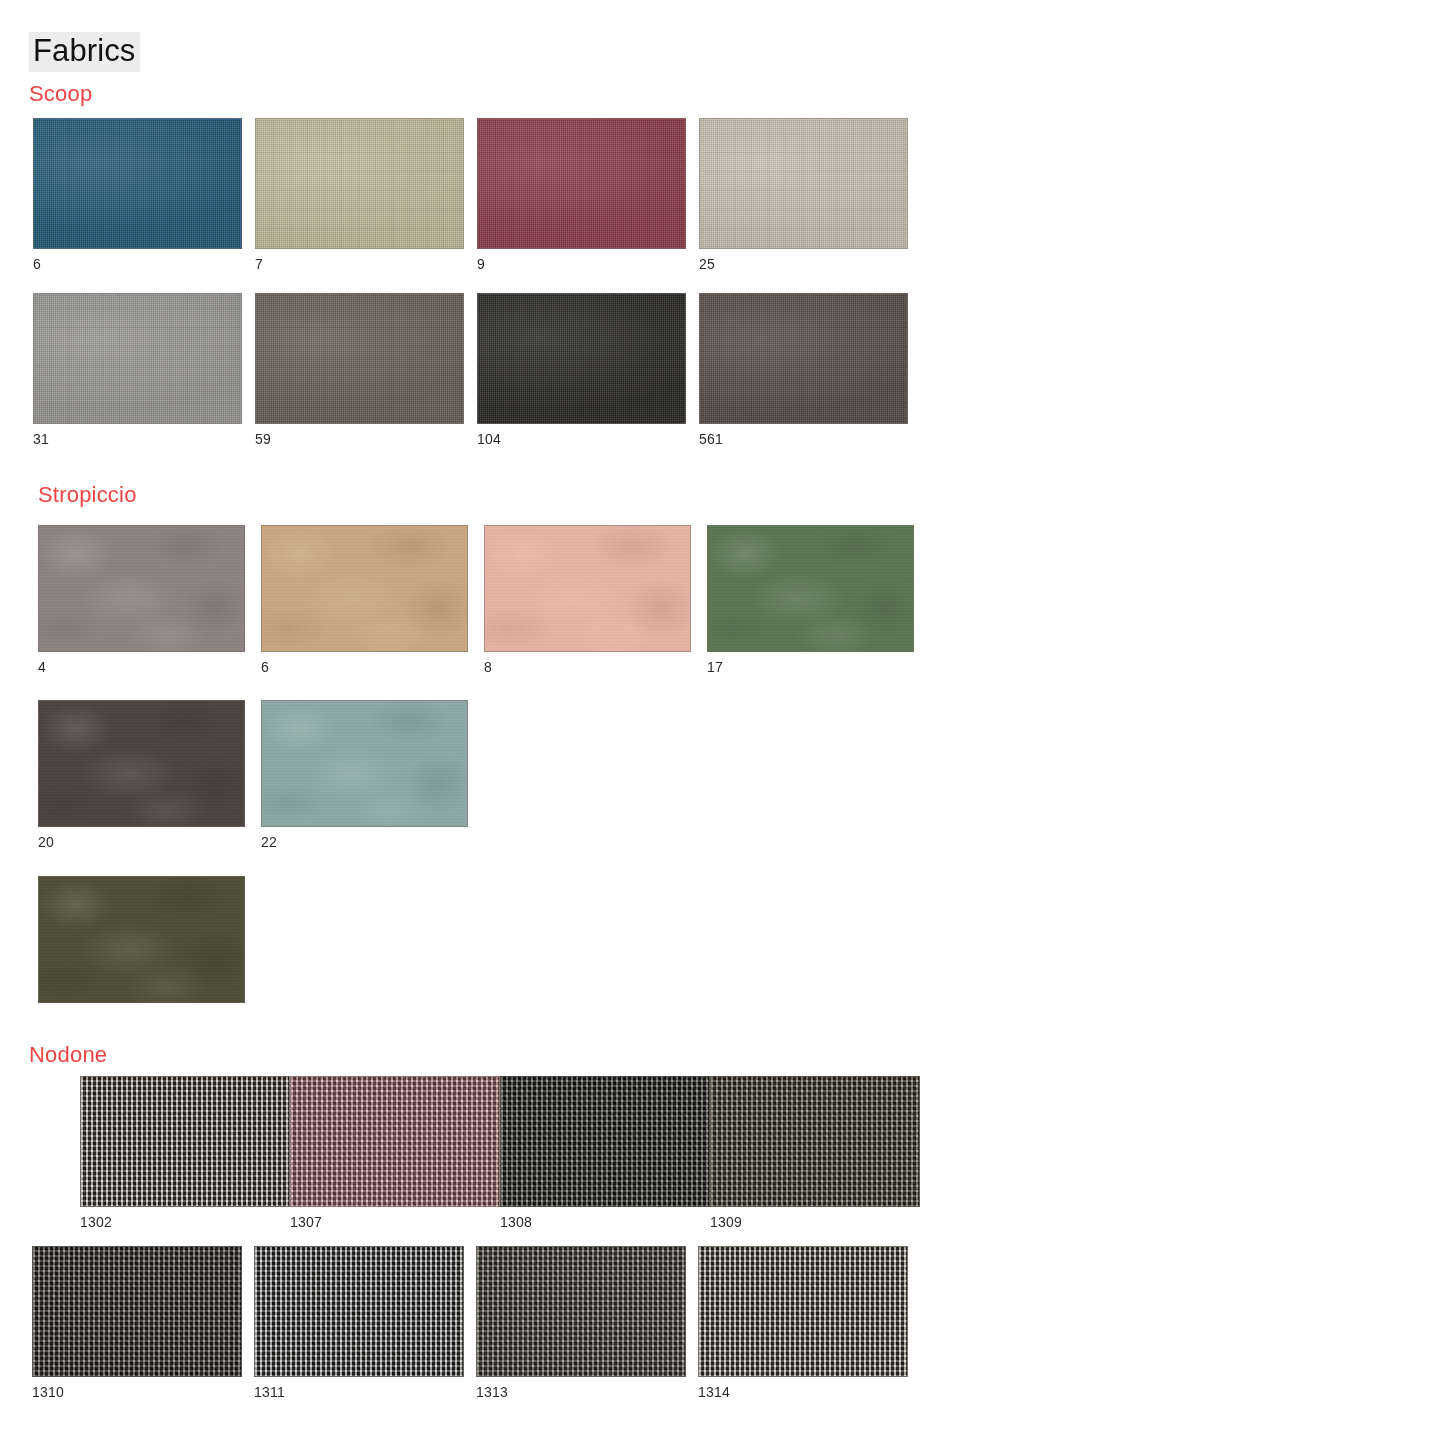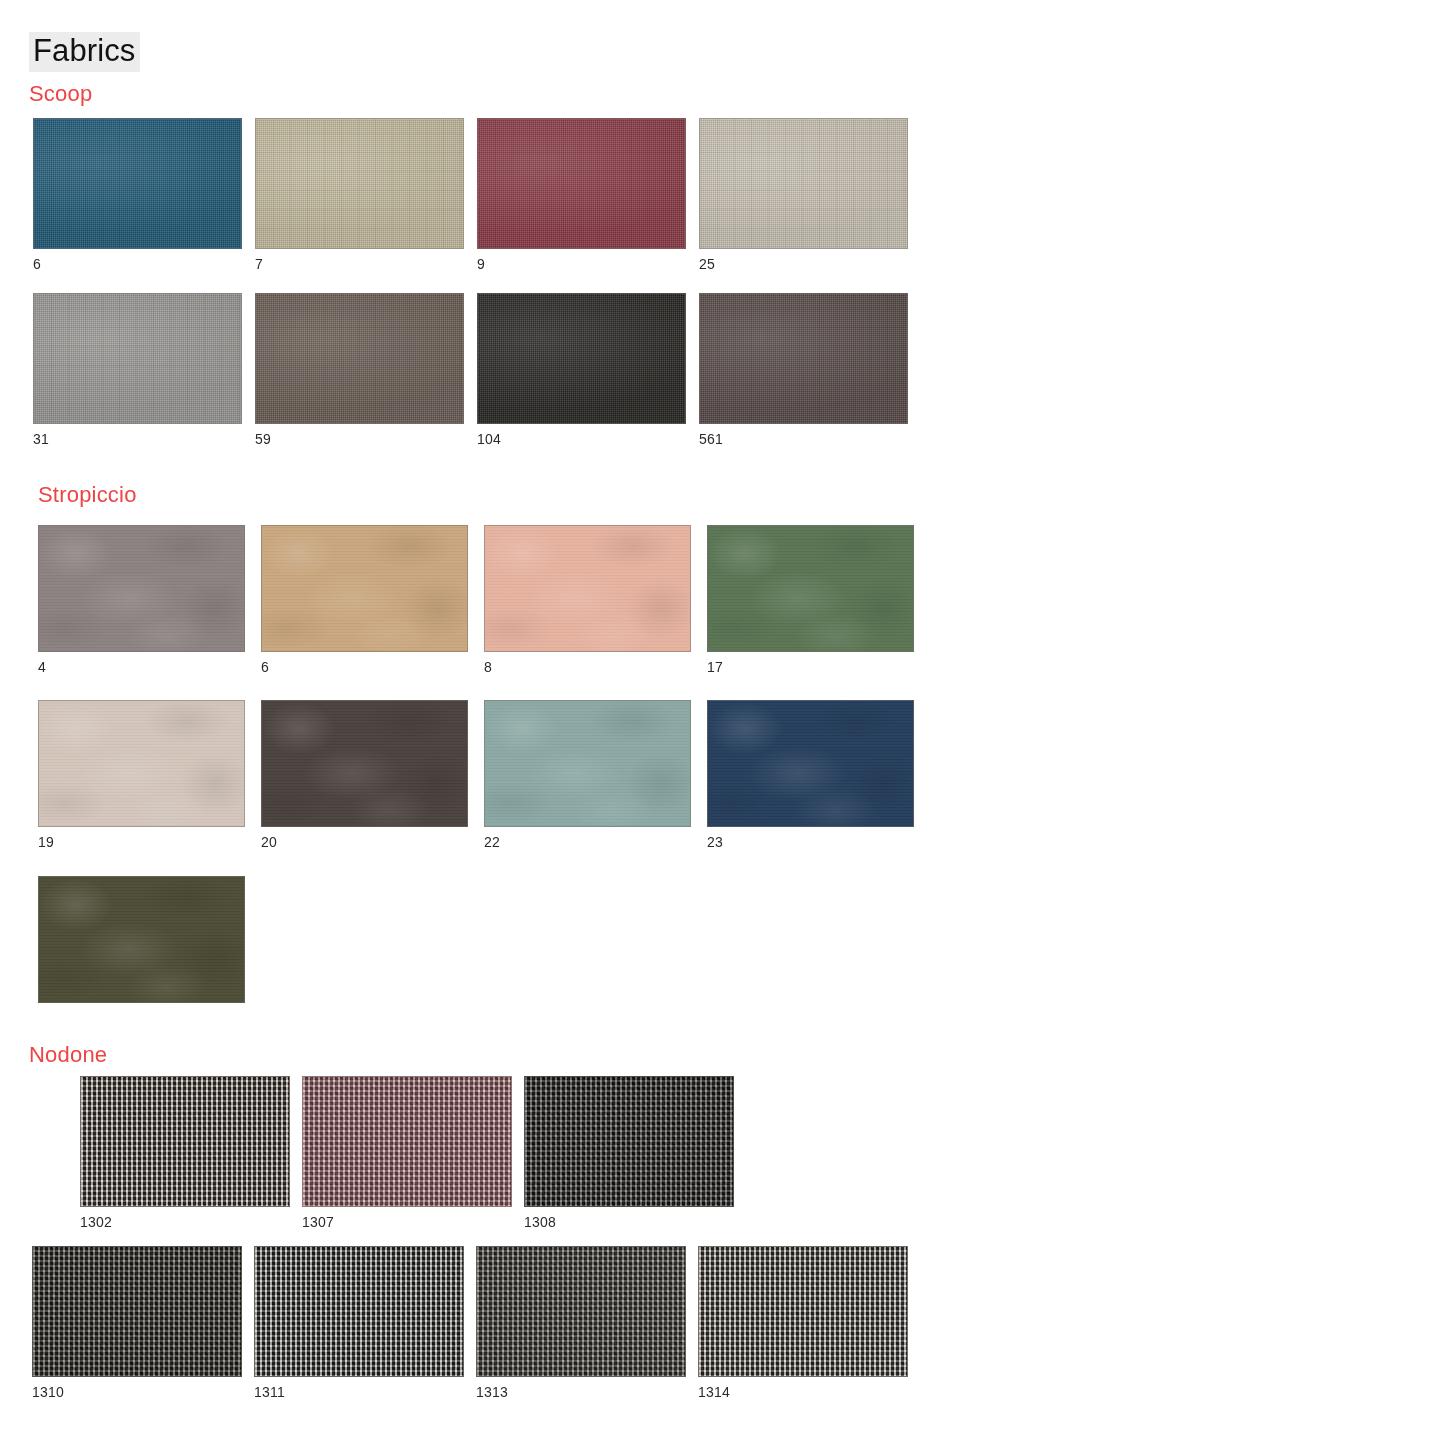--- a/index.html
+++ b/index.html
@@ -228,72 +228,66 @@
         </div>
         <div class="swatch-cell">
           <div class="swatch" style="width: 207px; height: 127px; background-color: rgb(90, 117, 83);">
             <div class="tex tex-stropiccio"></div>
           </div>
           <span class="swatch-label">17</span>
         </div>
       </div>
       <div class="swatch-row" style="left: 38px; top: 700px; gap: 16px;">
         <div class="swatch-cell">
-          <div class="swatch" style="width: 207px; height: 127px; background-color: rgb(211, 197, 186);">
-            <div class="tex tex-stropiccio"></div>
-          </div>
-          <span class="swatch-label">19</span>
-        </div>
-        <div class="swatch-cell">
           <div class="swatch" style="width: 207px; height: 127px; background-color: rgb(74, 66, 62);">
             <div class="tex tex-stropiccio"></div>
           </div>
           <span class="swatch-label">20</span>
         </div>
         <div class="swatch-cell">
           <div class="swatch" style="width: 207px; height: 127px; background-color: rgb(138, 168, 164);">
             <div class="tex tex-stropiccio"></div>
           </div>
           <span class="swatch-label">22</span>
         </div>
-        <div class="swatch-cell">
-          <div class="swatch" style="width: 207px; height: 127px; background-color: rgb(37, 62, 92);">
-            <div class="tex tex-stropiccio"></div>
-          </div>
-          <span class="swatch-label">23</span>
-        </div>
       </div>
       <div class="swatch-row" style="left: 38px; top: 876px; gap: 16px;">
         <div class="swatch-cell">
           <div class="swatch" style="width: 207px; height: 127px; background-color: rgb(77, 76, 53);">
             <div class="tex tex-stropiccio"></div>
           </div>
           <span class="swatch-label"></span>
         </div>
       </div>
       <h2 class="section-header" style="left: 29px; top: 1024px;">Nodone</h2>
-      <div class="swatch-row" style="left: 32px; top: 1076px; gap: 12px; padding-left: 48px;">
+      <div class="swatch-row" style="left: 32px; top: 1076px;  padding-left: 48px;">
         <div class="swatch-cell">
           <div class="swatch" style="width: 210px; height: 131px; background-color: rgb(109, 96, 82);">
             <div class="tex tex-nodone-hi"></div>
           </div>
           <span class="swatch-label">1302</span>
         </div>
         <div class="swatch-cell">
           <div class="swatch" style="width: 210px; height: 131px; background-color: rgb(189, 124, 130);">
             <div class="tex tex-nodone"></div>
           </div>
           <span class="swatch-label">1307</span>
         </div>
         <div class="swatch-cell">
           <div class="swatch" style="width: 210px; height: 131px; background-color: rgb(34, 33, 29);">
             <div class="tex tex-nodone"></div>
           </div>
           <span class="swatch-label">1308</span>
         </div>
+        <div class="swatch-cell">
+          <div class="swatch" style="width: 210px; height: 131px; background-color: rgb(69, 63, 43);">
+            <div class="tex tex-nodone"></div>
+          </div>
+          <span class="swatch-label">1309</span>
+        </div>
       </div>
       <div class="swatch-row" style="left: 32px; top: 1246px; gap: 12px;">
         <div class="swatch-cell">
           <div class="swatch" style="width: 210px; height: 131px; background-color: rgb(49, 44, 38);">
             <div class="tex tex-nodone"></div>
           </div>
           <span class="swatch-label">1310</span>
         </div>
         <div class="swatch-cell">
           <div class="swatch" style="width: 210px; height: 131px; background-color: rgb(78, 76, 73);">

